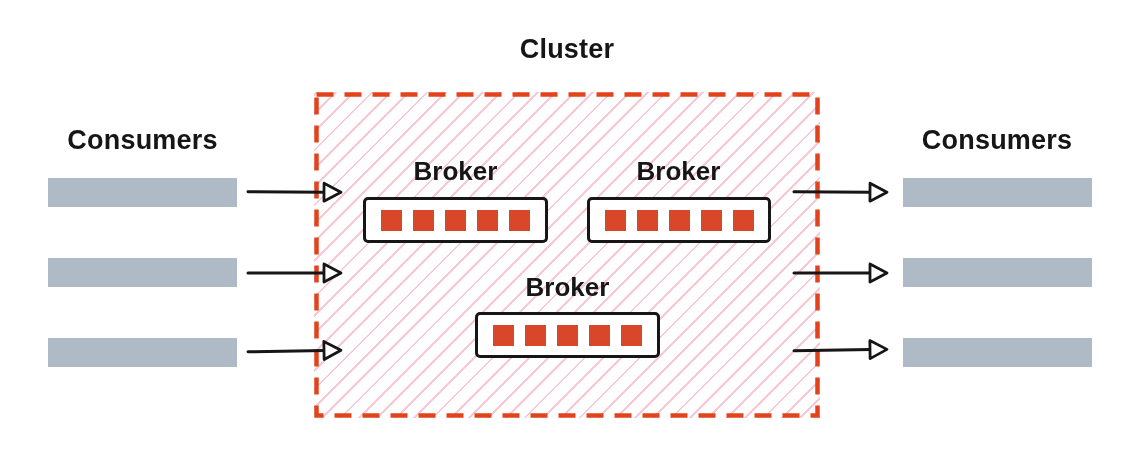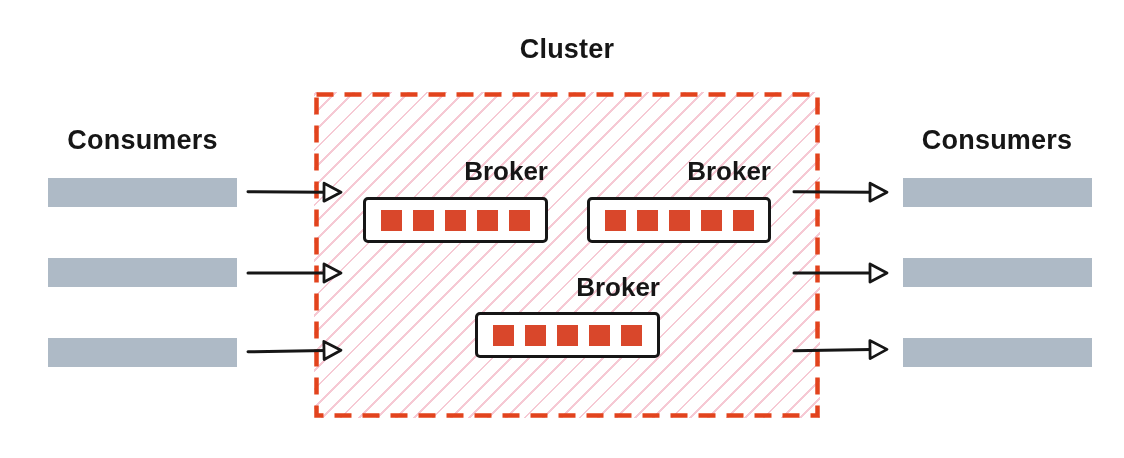--- a/index.html
+++ b/index.html
@@ -21,21 +21,21 @@
 
   .cluster-box{
     position:absolute;left:306px;top:92px;width:506px;height:326px;
     background:repeating-linear-gradient(-45deg,
       var(--hatch) 0px, var(--hatch) 2px,
       transparent 2px, transparent 13px);
   }
   .cluster-box svg{position:absolute;left:0;top:0;}
   .cluster-box rect{fill:none;stroke:var(--dash-red);stroke-width:4.5;stroke-dasharray:17 11;}
 
-  .broker-label{position:absolute;text-align:right;font-size:26px;font-weight:600;}
+  .broker-label{position:absolute;text-align:center;font-size:26px;font-weight:600;}
   .bl-1{left:355px;top:156px;width:185px;}
   .bl-2{left:578px;top:156px;width:185px;}
   .bl-3{left:467px;top:272px;width:185px;}
 
   .broker-box{
     position:absolute;height:46px;box-sizing:border-box;background:#fff;
     border:3px solid var(--ink);border-radius:5px;
     display:flex;align-items:center;justify-content:center;gap:11px;
   }
   .bb-1{left:355px;top:197px;width:185px;}

